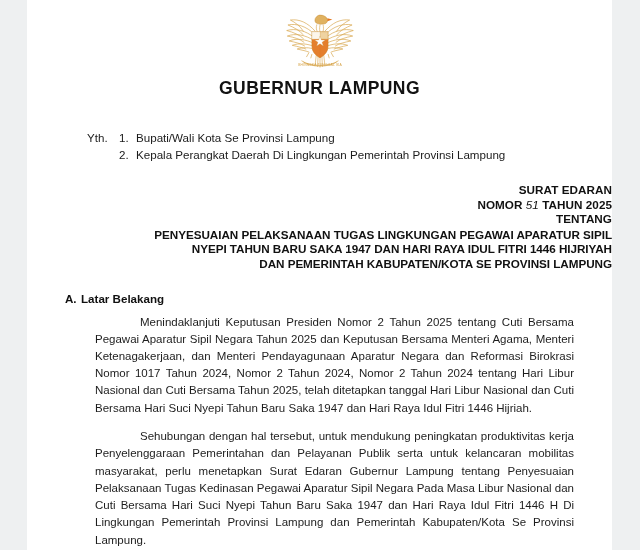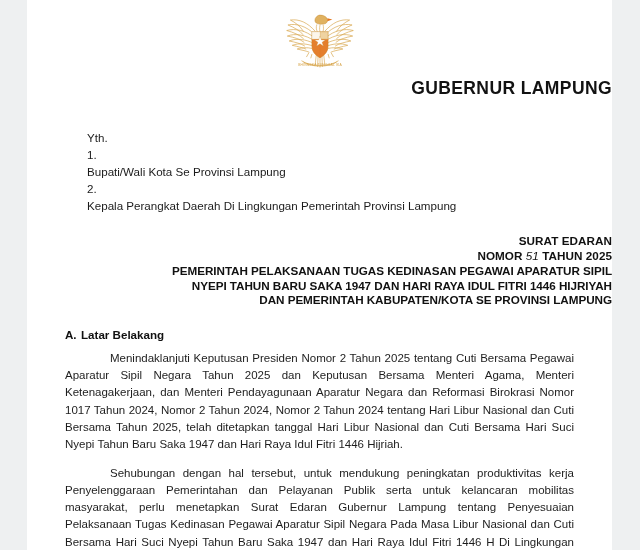--- a/index.html
+++ b/index.html
@@ -35,40 +35,39 @@
     box-sizing: border-box;
   }
   .emblem {
     width: 74px;
     height: 62px;
     display: block;
   }
 
   
   .doc-heading {
-    text-align: right;
+    text-align: center;
     font-size: 17.5px;
     font-weight: bold;
     letter-spacing: 0.4px;
     margin-top: 10px;
     color: #121212;
   }
 
   
   .addressee {
     margin: 30px 0 0 0;
     padding-left: 60px;
     font-size: 11.6px;
     line-height: 17px;
     color: #1b1b1b;
   }
   .addressee-row {
     display: flex;
     align-items: flex-start;
-    flex-direction: column;
   }
   .addressee-label {
     width: 32px;
     flex: none;
   }
   .addressee-num {
     width: 17px;
     flex: none;
   }
   .addressee-text {
@@ -117,20 +116,21 @@
   }
 
   .body-para {
     margin-top: 9px;
     font-size: 11.5px;
     line-height: 17.2px;
     text-align: justify;
     text-indent: 45px;
     color: #1d1d1d;
     hyphens: none;
+    margin-left: 30px;
   }
   .body-para.tight {
     margin-top: 10px;
   }
 </style>
 </head>
 <body>
 
 <div id="page">
 
@@ -204,22 +204,23 @@
     <div class="addressee-row">
       <span class="addressee-label"></span>
       <span class="addressee-num">2.</span>
       <span class="addressee-text">Kepala Perangkat Daerah Di Lingkungan Pemerintah Provinsi Lampung</span>
     </div>
   </div>
 
   <div class="title-block">
     <span class="sub-line">SURAT EDARAN</span>
     <span class="sub-line"><span>NOMOR</span>&nbsp;<span class="nomor-value">51</span>&nbsp;<span>TAHUN 2025</span></span>
+    <span class="sub-line">TENTANG</span>
     <div class="title-main">
-      <span class="sub-line">PEMERINTAH PELAKSANAAN TUGAS KEDINASAN PEGAWAI APARATUR SIPIL</span>
+      <span class="sub-line">PENYESUAIAN PELAKSANAAN TUGAS LINGKUNGAN PEGAWAI APARATUR SIPIL</span>
       <span class="sub-line">NYEPI TAHUN BARU SAKA 1947 DAN HARI RAYA IDUL FITRI 1446 HIJRIYAH</span>
       <span class="sub-line">DAN PEMERINTAH KABUPATEN/KOTA SE PROVINSI LAMPUNG</span>
     </div>
   </div>
 
   <div class="section">
     <div class="section-head">
       <span class="sec-letter">A.</span>
       <span>Latar Belakang</span>
     </div>

